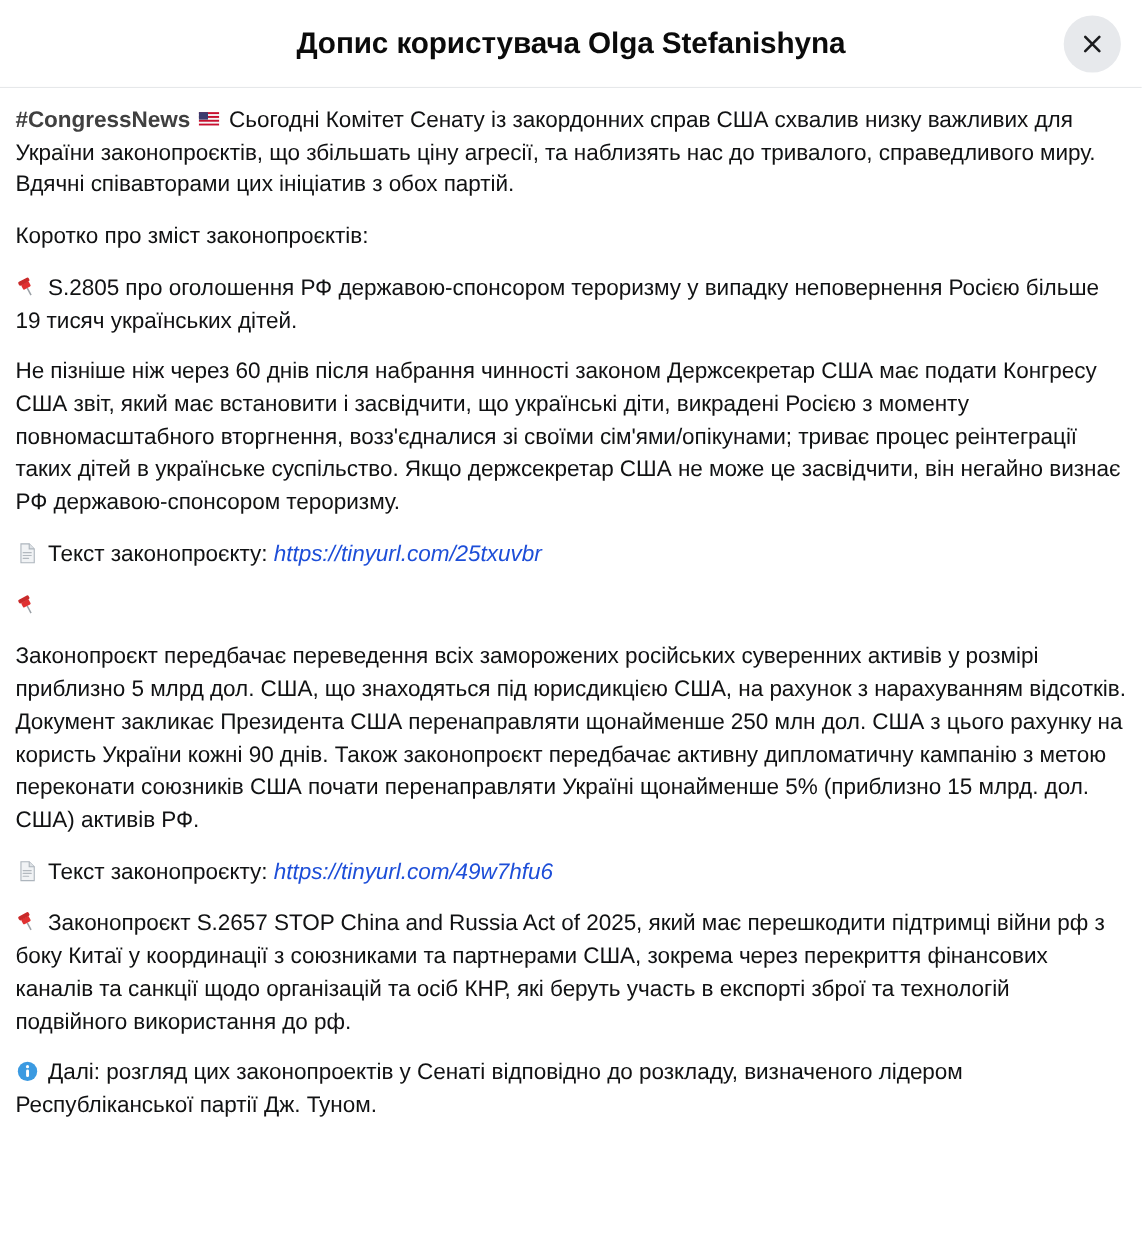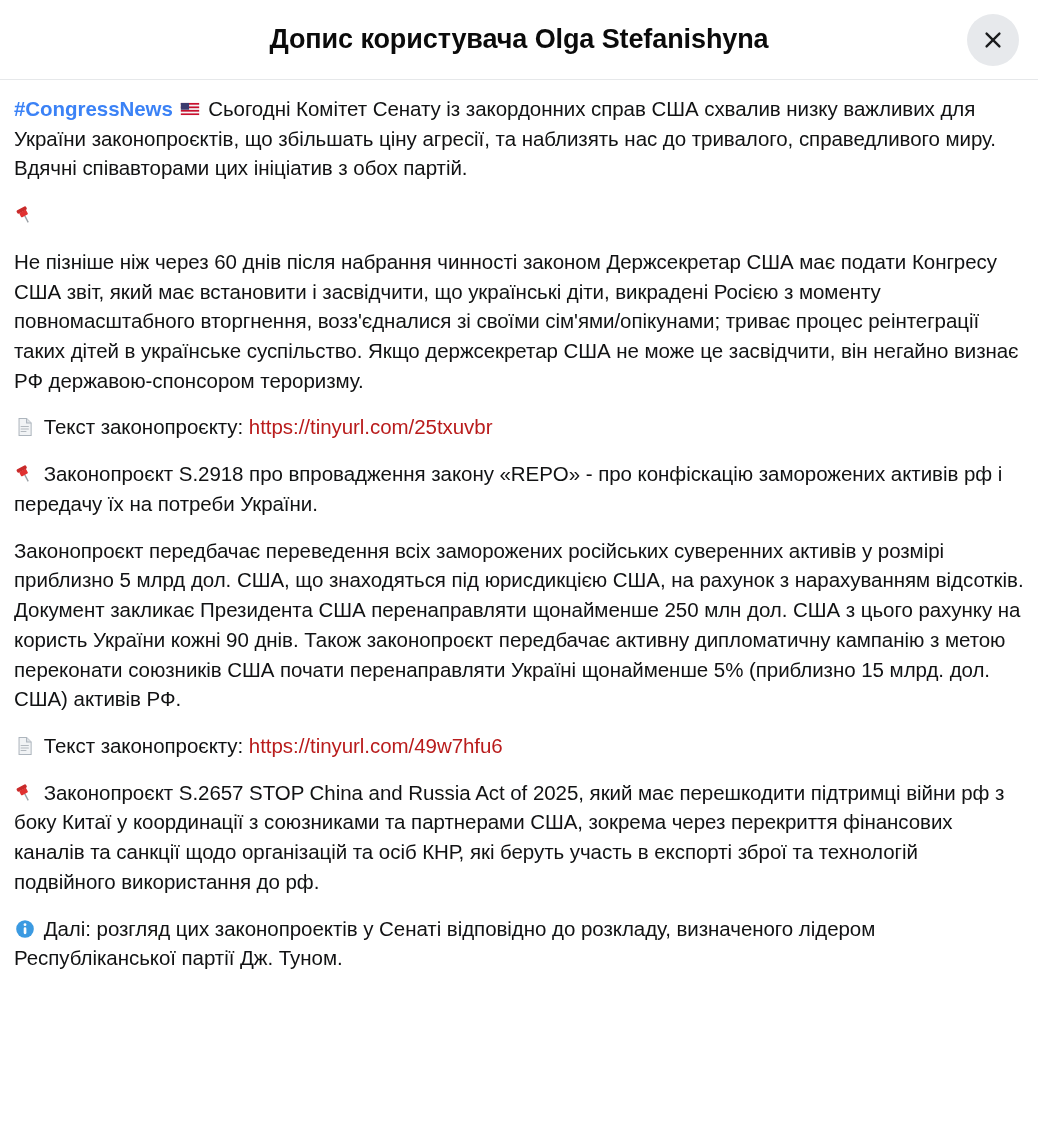--- a/index.html
+++ b/index.html
@@ -61,27 +61,28 @@
     font-size: 20.5px;
     line-height: 1.45;
     margin: 0 0 17px 0;
     color: #111213;
     word-wrap: break-word;
     letter-spacing: -0.05px;
   }
   .post-paragraph:last-child { margin-bottom: 0; }
 
   .link {
-    color: #b91c1c;
+    color: #1d4ed8;
     text-decoration: none;
     cursor: pointer;
+    font-style: italic;
   }
 
   .hashtag {
-    color: #3b82f6;
+    color: #404040;
     font-weight: 600;
     text-decoration: none;
     cursor: pointer;
   }
 
   
   .gicon {
     display: inline-block;
     vertical-align: -4px;
     width: 22px;
@@ -109,44 +110,45 @@
     <p class="post-paragraph"><a class="hashtag">#CongressNews</a> <span class="gicon"><svg viewBox="0 0 24 24">
           <rect x="2" y="5.4" width="20" height="13.2" fill="#f4f5f6"></rect>
           <g fill="#c8102e">
             <rect x="2" y="5.4" width="20" height="1.9"></rect>
             <rect x="2" y="9.2" width="20" height="1.9"></rect>
             <rect x="2" y="13" width="20" height="1.9"></rect>
             <rect x="2" y="16.8" width="20" height="1.8"></rect>
           </g>
           <rect x="2" y="5.4" width="9" height="7.4" fill="#3c3b6e"></rect>
         </svg></span><span> Сьогодні Комітет Сенату із закордонних справ США схвалив низку важливих для України законопроєктів, що збільшать ціну агресії, та наблизять нас до тривалого, справедливого миру. Вдячні співавторами цих ініціатив з обох партій.</span></p>
+    <p class="post-paragraph"><span>Коротко про зміст законопроєктів:</span></p>
     <p class="post-paragraph"><span class="gicon"><svg viewBox="0 0 24 24">
           <g transform="rotate(-28 12 12)">
             <rect x="10.6" y="12.5" width="1.5" height="8.2" fill="#9aa0a6"></rect>
             <rect x="7.2" y="7.1" width="8.4" height="5.6" rx="1.1" fill="#e03131"></rect>
             <rect x="5.6" y="3.4" width="11.6" height="4.1" rx="1.4" fill="#c92a2a"></rect>
           </g>
-        </svg></span> </p>
+        </svg></span> <span>S.2805 про оголошення РФ державою-спонсором тероризму у випадку неповернення Росією більше 19 тисяч українських дітей.</span></p>
     <p class="post-paragraph"><span>Не пізніше ніж через 60 днів після набрання чинності законом Держсекретар США має подати Конгресу США звіт, який має встановити і засвідчити, що українські діти, викрадені Росією з моменту повномасштабного вторгнення, возз'єдналися зі своїми сім'ями/опікунами; триває процес реінтеграції таких дітей в українське суспільство. Якщо держсекретар США не може це засвідчити, він негайно визнає РФ державою-спонсором тероризму.</span></p>
     <p class="post-paragraph"><span class="gicon"><svg viewBox="0 0 24 24">
           <path d="M5.5 2.6h8.2l5 5v13.8H5.5z" fill="#f1f3f5" stroke="#adb5bd" stroke-width="1.1"></path>
           <path d="M13.7 2.6v5h5" fill="#dee2e6" stroke="#adb5bd" stroke-width="1.1"></path>
           <g stroke="#b3b9bf" stroke-width="1.15" stroke-linecap="round">
             <path d="M7.7 11.4h8"></path>
             <path d="M7.7 14.2h8"></path>
             <path d="M7.7 17h5.4"></path>
           </g>
         </svg></span> <span>Текст законопроєкту: </span><a class="link">https://tinyurl.com/25txuvbr</a></p>
     <p class="post-paragraph"><span class="gicon"><svg viewBox="0 0 24 24">
           <g transform="rotate(-28 12 12)">
             <rect x="10.6" y="12.5" width="1.5" height="8.2" fill="#9aa0a6"></rect>
             <rect x="7.2" y="7.1" width="8.4" height="5.6" rx="1.1" fill="#e03131"></rect>
             <rect x="5.6" y="3.4" width="11.6" height="4.1" rx="1.4" fill="#c92a2a"></rect>
           </g>
-        </svg></span> <span>Законопроєкт S.2918 про впровадження закону «REPO» - про конфіскацію заморожених активів рф і передачу їх на потреби України.</span></p>
+        </svg></span> </p>
     <p class="post-paragraph"><span>Законопроєкт передбачає переведення всіх заморожених російських суверенних активів у розмірі приблизно 5 млрд дол. США, що знаходяться під юрисдикцією США, на рахунок з нарахуванням відсотків. Документ закликає Президента США перенаправляти щонайменше 250 млн дол. США з цього рахунку на користь України кожні 90 днів. Також законопроєкт передбачає активну дипломатичну кампанію з метою переконати союзників США почати перенаправляти Україні щонайменше 5% (приблизно 15 млрд. дол. США) активів РФ.</span></p>
     <p class="post-paragraph"><span class="gicon"><svg viewBox="0 0 24 24">
           <path d="M5.5 2.6h8.2l5 5v13.8H5.5z" fill="#f1f3f5" stroke="#adb5bd" stroke-width="1.1"></path>
           <path d="M13.7 2.6v5h5" fill="#dee2e6" stroke="#adb5bd" stroke-width="1.1"></path>
           <g stroke="#b3b9bf" stroke-width="1.15" stroke-linecap="round">
             <path d="M7.7 11.4h8"></path>
             <path d="M7.7 14.2h8"></path>
             <path d="M7.7 17h5.4"></path>
           </g>
         </svg></span> <span>Текст законопроєкту: </span><a class="link">https://tinyurl.com/49w7hfu6</a></p>

